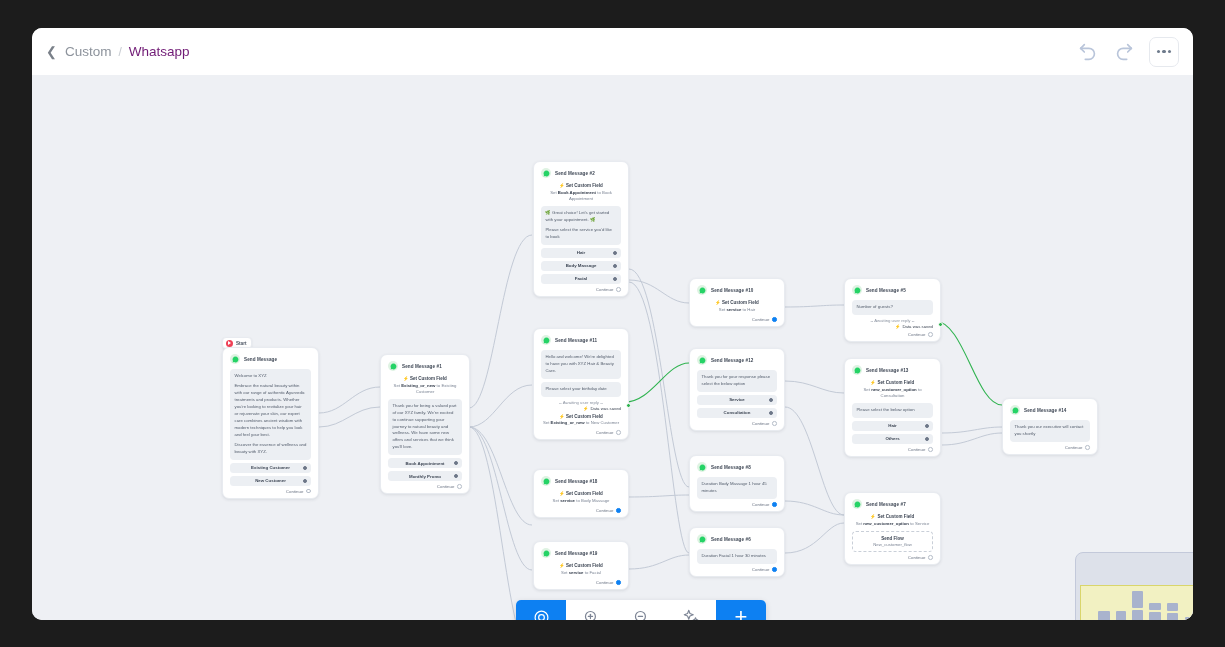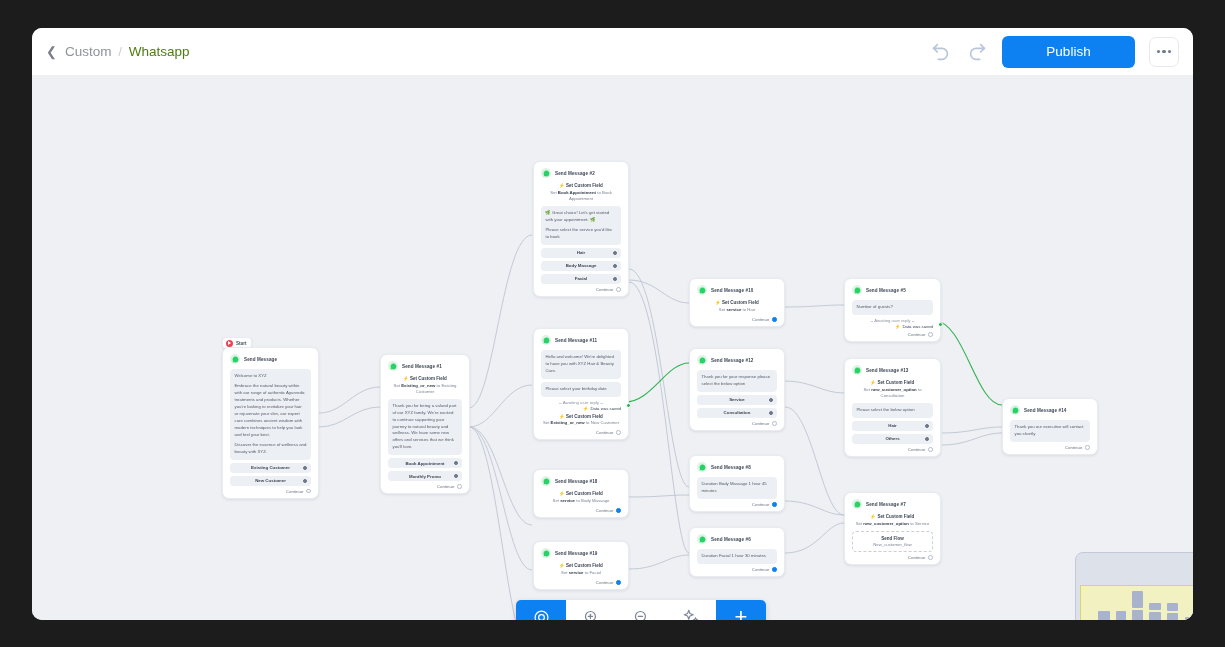--- a/index.html
+++ b/index.html
@@ -10,21 +10,21 @@
     background:#1c1c1c; }
   .screen{ position:absolute; left:32px; top:28px; width:1161px; height:592px;
     background:#ffffff; border-radius:10px; overflow:hidden; }
 
   
   .header{ position:absolute; left:0; top:0; width:100%; height:47px;
     background:#fff; display:flex; align-items:center; padding:0 14px; }
   .bc{ display:flex; align-items:center; gap:7px; font-size:13.5px; color:#8d939c; }
   .bc .chev{ font-size:13px; color:#7a8089; display:inline-block; margin-right:1px;}
   .bc .sep{ color:#c6cad0; font-size:12px; }
-  .bc .cur{ color:#4d7c0f; }
+  .bc .cur{ color:#701a75; }
   .hdr-right{ margin-left:auto; display:flex; align-items:center; gap:14px; }
   .icon-btn{ width:22px; height:22px; display:flex; align-items:center;
      justify-content:center; color:#b9c5da; }
   .publish{ width:133px; height:32px; border-radius:6px; background:#0d80f2;
      color:#fff; font-size:13.5px; display:flex; align-items:center;
      justify-content:center; border:none; cursor:pointer; }
   .more{ width:30px; height:30px; border-radius:7px; border:1px solid #e6e9ee;
      background:#fff; display:flex; align-items:center; justify-content:center;
      gap:2.5px; cursor:pointer;}
   .more i{ width:3.2px; height:3.2px; border-radius:50%; background:#6e7b8c; display:block;}
@@ -129,21 +129,20 @@
               <polyline points="4 8 8 12"></polyline>
             </svg>
       </div>
       <div class="icon-btn">
         <svg viewBox="0 0 24 24" fill="none" stroke="currentColor" stroke-width="1.8" stroke-linecap="round">
               <path d="M20 8h-9a6 6 0 0 0 0 12h4"></path>
               <polyline points="20 8 16 4"></polyline>
               <polyline points="20 8 16 12"></polyline>
             </svg>
       </div>
-      <button class="publish">Publish</button>
       <div class="more">
             <i></i>
             <i></i>
             <i></i>
           </div>
     </div>
   </div>
 
   <div class="canvas">
 

